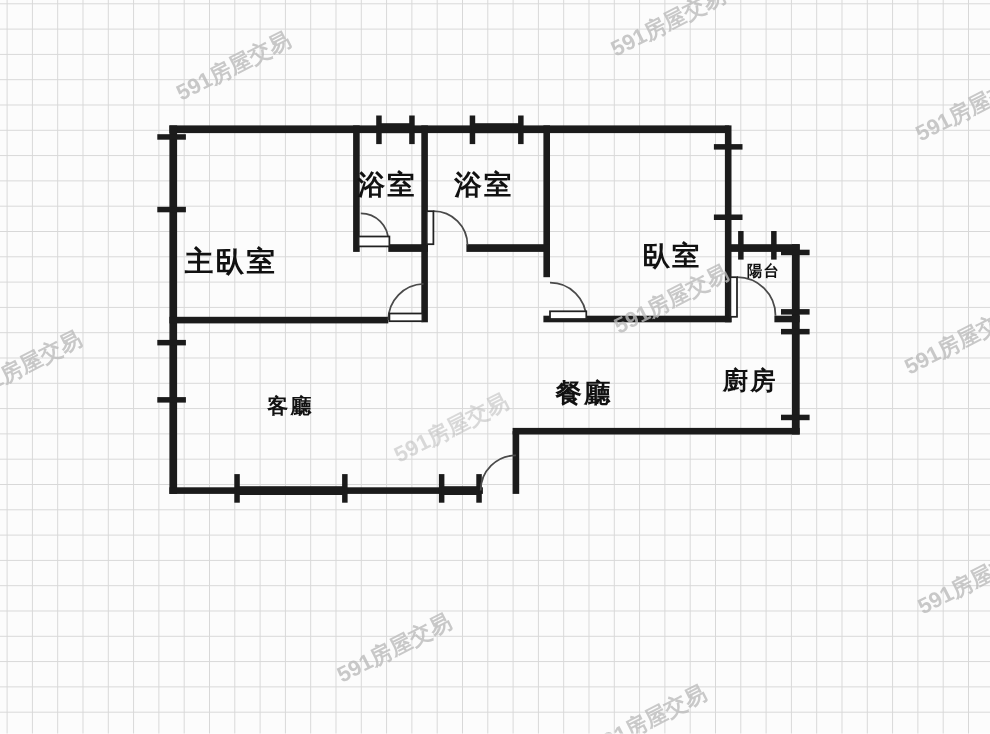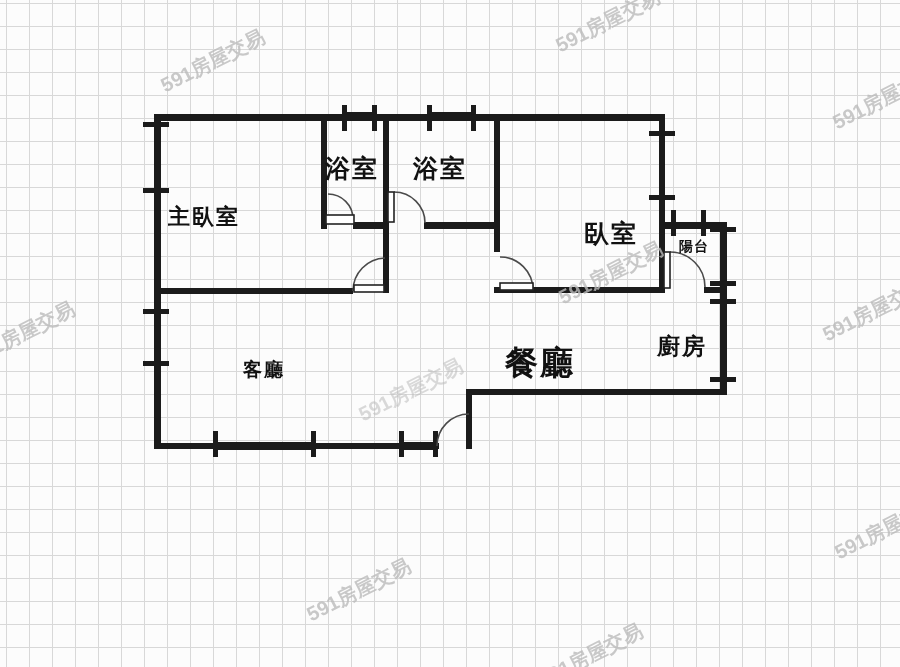--- a/index.html
+++ b/index.html
@@ -107,27 +107,27 @@
 
     <g fill="#ffffff" stroke="#222222" stroke-width="1.6">
       <rect x="326" y="215" width="28" height="9"></rect>
       <rect x="388" y="192" width="6" height="30"></rect>
       <rect x="354" y="285" width="30" height="7"></rect>
       <rect x="500" y="283" width="33" height="7"></rect>
       <rect x="664" y="252" width="6" height="36"></rect>
     </g>
   </svg>
 
-  <div class="room-label" style="left:168px;top:208px;font-size:22px;font-family:Liberation Mono, monospace;">主臥室</div>
+  <div class="room-label" style="left:168px;top:224px;font-size:26px;">主臥室</div>
   <div class="room-label" style="left:325px;top:156px;font-size:25px;">浴室</div>
   <div class="room-label" style="left:413px;top:156px;font-size:25px;">浴室</div>
   <div class="room-label" style="left:584px;top:221px;font-size:25px;">臥室</div>
   <div class="room-label" style="left:679px;top:239px;font-size:14px;letter-spacing:1px;">陽台</div>
   <div class="room-label" style="left:243px;top:360px;font-size:19px;">客廳</div>
-  <div class="room-label" style="left:505px;top:346px;font-size:33px;">餐廳</div>
+  <div class="room-label" style="left:505px;top:346px;font-size:24px;">餐廳</div>
   <div class="room-label" style="left:657px;top:335px;font-size:23px;">廚房</div>
 
   <div class="wm" style="left:155px;top:47px;">591房屋交易</div>
   <div class="wm" style="left:550px;top:7px;">591房屋交易</div>
   <div class="wm" style="left:827px;top:84px;">591房屋交易</div>
   <div class="wm" style="left:-35px;top:319px;">591房屋交易</div>
   <div class="wm" style="left:553px;top:259px;">591房屋交易</div>
   <div class="wm" style="left:817px;top:296px;">591房屋交易</div>
   <div class="wm" style="left:353px;top:376px;opacity:.55;">591房屋交易</div>
   <div class="wm" style="left:301px;top:576px;">591房屋交易</div>

